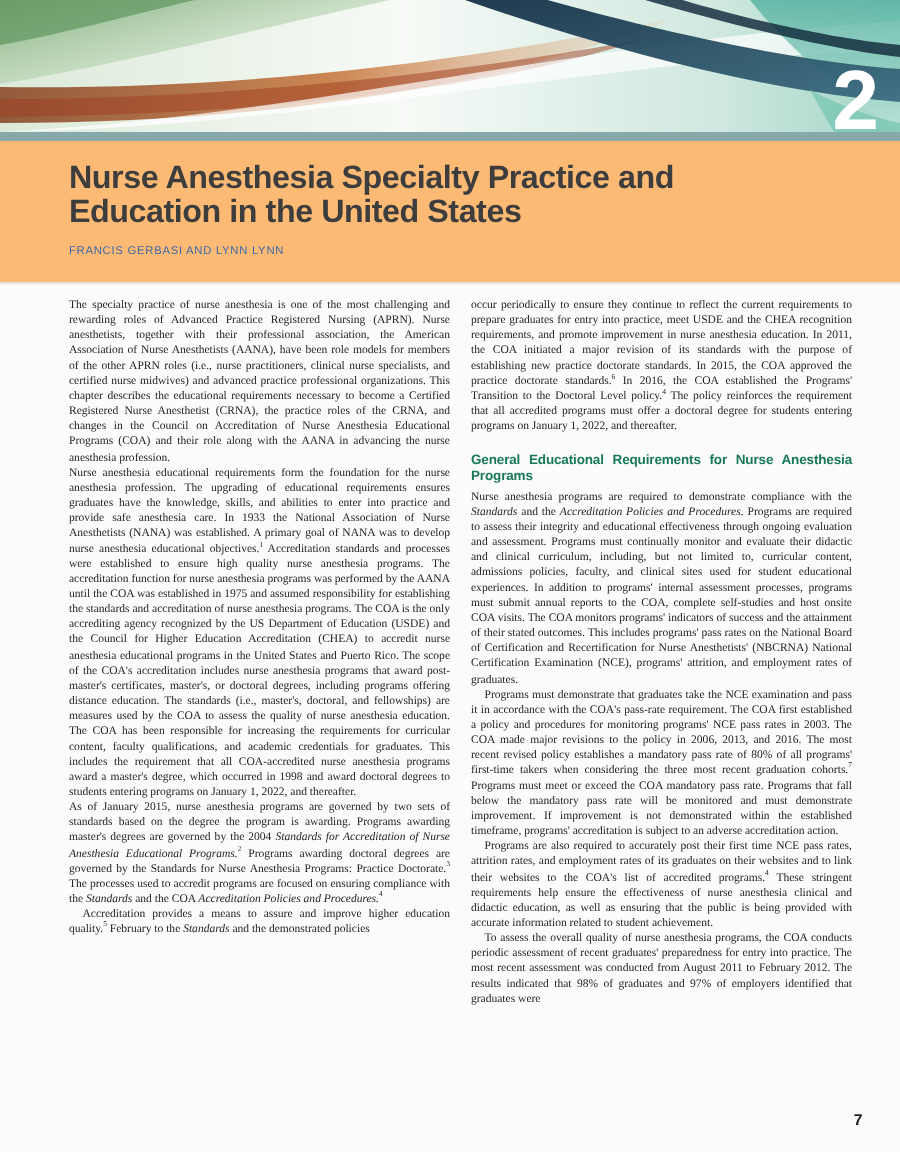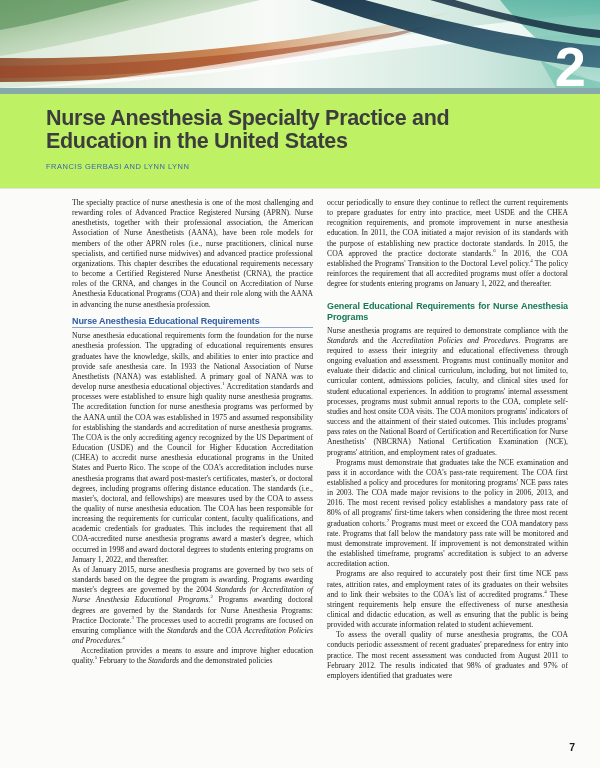--- a/index.html
+++ b/index.html
@@ -12,34 +12,34 @@
   .header-art{position:relative;width:600px;height:88px;overflow:hidden;}
   .header-art svg{display:block;width:600px;height:88px;}
   .chapter-num{
     position:absolute;right:16px;bottom:-7px;z-index:3;
     font-family:"Liberation Sans",sans-serif;font-weight:700;
     font-size:56px;line-height:1;color:#ffffff;letter-spacing:-2px;
   }
   .teal-bar{width:600px;height:6px;background:#87a9ab;}
   
   .title-zone{
-    box-sizing:border-box;background:#bef264;border-bottom:1px solid #e2e2de;
+    box-sizing:border-box;background:#fdba74;border-bottom:1px solid #e2e2de;
     height:95px;padding:13px 44px 0 46px;
   }
   .page-title{
     margin:0;max-width:482px;
     font-family:"Liberation Sans",sans-serif;font-weight:700;
     font-size:21.5px;line-height:1.08;letter-spacing:-0.3px;color:#3d3d3d;
   }
   .authors{
     margin-top:9px;font-family:"Liberation Sans",sans-serif;
     font-size:7.5px;letter-spacing:0.5px;color:#3a67a8;font-weight:400;
   }
   
-  .body-wrap{display:flex;gap:14px;padding:9px 32px 0 72px;}
+  .body-wrap{display:flex;gap:14px;padding:9px 32px 0 46px;}
   .col{
     width:254px;font-size:7.7px;line-height:10.15px;
     text-align:justify;hyphens:auto;-webkit-hyphens:auto;
     color:#242424;
   }
   .col p{margin:0;}
   .col p.indent{text-indent:9px;}
   .col h3{
     font-family:"Liberation Sans",sans-serif;font-weight:700;
     font-size:9px;line-height:1.18;margin:6px 0 3px;letter-spacing:-0.1px;
@@ -104,21 +104,20 @@
   <div class="teal-bar"></div>
 
   <div class="title-zone">
     <h1 class="page-title">Nurse Anesthesia Specialty Practice and Education in the United States</h1>
     <div class="authors">FRANCIS GERBASI AND LYNN LYNN</div>
   </div>
 
   <div class="body-wrap">
     <div class="col">
         <p><span>The specialty practice of nurse anesthesia is one of the most challenging and rewarding roles of Advanced Practice Registered Nursing (APRN). Nurse anesthetists, together with their professional association, the American Association of Nurse Anesthetists (AANA), have been role models for members of the other APRN roles (i.e., nurse practitioners, clinical nurse specialists, and certified nurse midwives) and advanced practice professional organizations. This chapter describes the educational requirements necessary to become a Certified Registered Nurse Anesthetist (CRNA), the practice roles of the CRNA, and changes in the Council on Accreditation of Nurse Anesthesia Educational Programs (COA) and their role along with the AANA in advancing the nurse anesthesia profession.</span></p>
-        <h3 class="h-blue"><span>Nurse Anesthesia Educational Requirements</span></h3>
         <p><span>Nurse anesthesia educational requirements form the foundation for the nurse anesthesia profession. The upgrading of educational requirements ensures graduates have the knowledge, skills, and abilities to enter into practice and provide safe anesthesia care. In 1933 the National Association of Nurse Anesthetists (NANA) was established. A primary goal of NANA was to develop nurse anesthesia educational objectives.</span><sup>1</sup><span> Accreditation standards and processes were established to ensure high quality nurse anesthesia programs. The accreditation function for nurse anesthesia programs was performed by the AANA until the COA was established in 1975 and assumed responsibility for establishing the standards and accreditation of nurse anesthesia programs. The COA is the only accrediting agency recognized by the US Department of Education (USDE) and the Council for Higher Education Accreditation (CHEA) to accredit nurse anesthesia educational programs in the United States and Puerto Rico. The scope of the COA's accreditation includes nurse anesthesia programs that award post-master's certificates, master's, or doctoral degrees, including programs offering distance education. The standards (i.e., master's, doctoral, and fellowships) are measures used by the COA to assess the quality of nurse anesthesia education. The COA has been responsible for increasing the requirements for curricular content, faculty qualifications, and academic credentials for graduates. This includes the requirement that all COA-accredited nurse anesthesia programs award a master's degree, which occurred in 1998 and award doctoral degrees to students entering programs on January 1, 2022, and thereafter.</span></p>
         <p><span>As of January 2015, nurse anesthesia programs are governed by two sets of standards based on the degree the program is awarding. Programs awarding master's degrees are governed by the 2004 </span><em>Standards for Accreditation of Nurse Anesthesia Educational Programs.</em><sup>2</sup><span> Programs awarding doctoral degrees are governed by the Standards for Nurse Anesthesia Programs: Practice Doctorate.</span><sup>3</sup><span> The processes used to accredit programs are focused on ensuring compliance with the </span><em>Standards</em><span> and the COA </span><em>Accreditation Policies and Procedures.</em><sup>4</sup></p>
         <p class="indent"><span>Accreditation provides a means to assure and improve higher education quality.</span><sup>5</sup><span> February to the </span><em>Standards</em><span> and the demonstrated policies</span></p>
       </div>
     <div class="col">
         <p><span>occur periodically to ensure they continue to reflect the current requirements to prepare graduates for entry into practice, meet USDE and the CHEA recognition requirements, and promote improvement in nurse anesthesia education. In 2011, the COA initiated a major revision of its standards with the purpose of establishing new practice doctorate standards. In 2015, the COA approved the practice doctorate standards.</span><sup>6</sup><span> In 2016, the COA established the Programs' Transition to the Doctoral Level policy.</span><sup>4</sup><span> The policy reinforces the requirement that all accredited programs must offer a doctoral degree for students entering programs on January 1, 2022, and thereafter.</span></p>
         <h3 class="h-green"><span>General Educational Requirements for Nurse Anesthesia Programs</span></h3>
         <p><span>Nurse anesthesia programs are required to demonstrate compliance with the </span><em>Standards</em><span> and the </span><em>Accreditation Policies and Procedures</em><span>. Programs are required to assess their integrity and educational effectiveness through ongoing evaluation and assessment. Programs must continually monitor and evaluate their didactic and clinical curriculum, including, but not limited to, curricular content, admissions policies, faculty, and clinical sites used for student educational experiences. In addition to programs' internal assessment processes, programs must submit annual reports to the COA, complete self-studies and host onsite COA visits. The COA monitors programs' indicators of success and the attainment of their stated outcomes. This includes programs' pass rates on the National Board of Certification and Recertification for Nurse Anesthetists' (NBCRNA) National Certification Examination (NCE), programs' attrition, and employment rates of graduates.</span></p>
         <p class="indent"><span>Programs must demonstrate that graduates take the NCE examination and pass it in accordance with the COA's pass-rate requirement. The COA first established a policy and procedures for monitoring programs' NCE pass rates in 2003. The COA made major revisions to the policy in 2006, 2013, and 2016. The most recent revised policy establishes a mandatory pass rate of 80% of all programs' first-time takers when considering the three most recent graduation cohorts.</span><sup>7</sup><span> Programs must meet or exceed the COA mandatory pass rate. Programs that fall below the mandatory pass rate will be monitored and must demonstrate improvement. If improvement is not demonstrated within the established timeframe, programs' accreditation is subject to an adverse accreditation action.</span></p>
         <p class="indent"><span>Programs are also required to accurately post their first time NCE pass rates, attrition rates, and employment rates of its graduates on their websites and to link their websites to the COA's list of accredited programs.</span><sup>4</sup><span> These stringent requirements help ensure the effectiveness of nurse anesthesia clinical and didactic education, as well as ensuring that the public is being provided with accurate information related to student achievement.</span></p>

